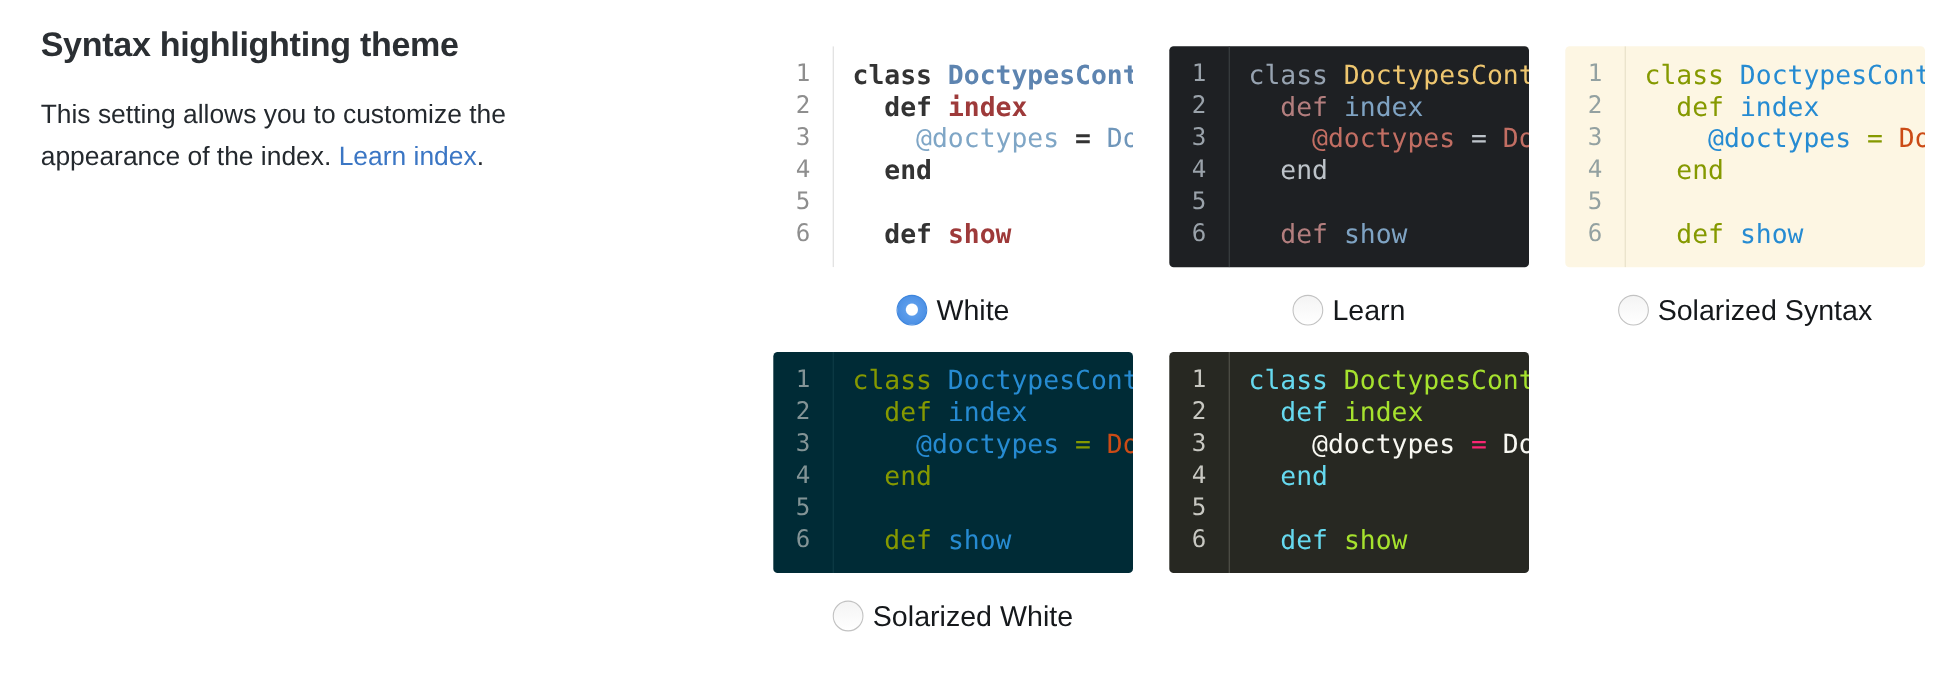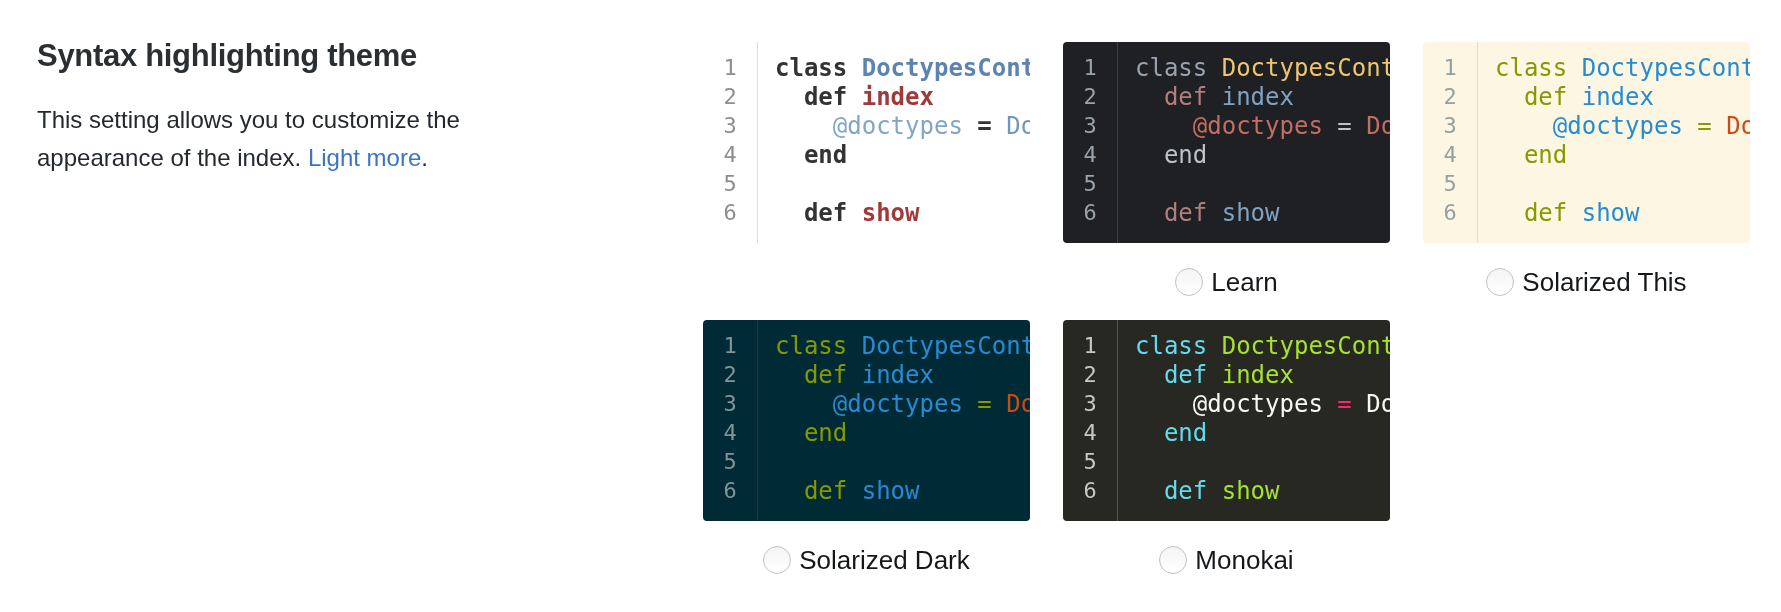--- a/index.html
+++ b/index.html
@@ -3,21 +3,21 @@
 <meta charset="utf-8">
 <style>
   * { margin:0; padding:0; box-sizing:border-box; }
   html,body { background:#ffffff; }
   body {
     width:1781px; height:612px; position:relative; overflow:hidden;
     font-family:"Liberation Sans", sans-serif;
   }
 
   
-  .settings-text { position:absolute; left:37px; top:38px; width:520px; }
+  .settings-text { position:absolute; left:37px; top:23px; width:520px; }
   .settings-text h1 {
     font-size:31px; font-weight:bold; color:#2b2f33; letter-spacing:-0.3px;
   }
   .desc {
     margin-top:27px; font-size:24px; line-height:38px; color:#24292e; width:492px;
   }
   .learn-more { color:#3b76c4; text-decoration:none; cursor:pointer; }
 
   
   .theme-grid {
@@ -51,34 +51,38 @@
   }
   .radio-label { font-size:26px; color:#15181b; }
 </style>
 </head>
 <body>
 
 <div class="settings-text">
   <h1>Syntax highlighting theme</h1>
   <p class="desc">
     <span>This setting allows you to customize the appearance of the index.</span>
-    <a class="learn-more">Light more</a><span>.</span>
+    <a class="learn-more">Learn index</a><span>.</span>
   </p>
 </div>
 
 <div class="theme-grid">
     <div class="theme-cell">
       <div class="preview" style="background: rgb(255, 255, 255);">
         <div class="sep-line" style="background: rgb(221, 221, 221);"></div>
         <div class="code-line"><span class="line-num" style="color: rgb(142, 142, 142);">1</span><span class="line-code"><span style="color: rgb(51, 51, 51); font-weight: bold;">class</span><span style="color: rgb(51, 51, 51);"> </span><span style="color: rgb(93, 132, 176); font-weight: bold;">DoctypesController</span></span></div>
         <div class="code-line"><span class="line-num" style="color: rgb(142, 142, 142);">2</span><span class="line-code"><span style="color: rgb(51, 51, 51);">  </span><span style="color: rgb(51, 51, 51); font-weight: bold;">def</span><span style="color: rgb(51, 51, 51);"> </span><span style="color: rgb(158, 58, 58); font-weight: bold;">index</span></span></div>
         <div class="code-line"><span class="line-num" style="color: rgb(142, 142, 142);">3</span><span class="line-code"><span style="color: rgb(51, 51, 51);">    </span><span style="color: rgb(127, 166, 198);">@doctypes</span><span style="color: rgb(51, 51, 51);"> </span><span style="color: rgb(51, 51, 51); font-weight: bold;">=</span><span style="color: rgb(51, 51, 51);"> </span><span style="color: rgb(111, 150, 186);">Doctype.all</span></span></div>
         <div class="code-line"><span class="line-num" style="color: rgb(142, 142, 142);">4</span><span class="line-code"><span style="color: rgb(51, 51, 51);">  </span><span style="color: rgb(51, 51, 51); font-weight: bold;">end</span></span></div>
         <div class="code-line"><span class="line-num" style="color: rgb(142, 142, 142);">5</span><span class="line-code"></span></div>
         <div class="code-line"><span class="line-num" style="color: rgb(142, 142, 142);">6</span><span class="line-code"><span style="color: rgb(51, 51, 51);">  </span><span style="color: rgb(51, 51, 51); font-weight: bold;">def</span><span style="color: rgb(51, 51, 51);"> </span><span style="color: rgb(158, 58, 58); font-weight: bold;">show</span></span></div>
+      </div>
+      <div class="radio-row">
+        <span class="radio on"></span>
+        <span class="radio-label">White</span>
       </div>
     </div>
     <div class="theme-cell">
       <div class="preview" style="background: rgb(30, 32, 35);">
         <div class="sep-line" style="background: rgb(62, 65, 68);"></div>
         <div class="code-line"><span class="line-num" style="color: rgb(154, 162, 170);">1</span><span class="line-code"><span style="color: rgb(151, 163, 177);">class</span><span style="color: rgb(197, 200, 198);"> </span><span style="color: rgb(238, 198, 111);">DoctypesController</span></span></div>
         <div class="code-line"><span class="line-num" style="color: rgb(154, 162, 170);">2</span><span class="line-code"><span style="color: rgb(197, 200, 198);">  </span><span style="color: rgb(179, 126, 126);">def</span><span style="color: rgb(197, 200, 198);"> </span><span style="color: rgb(127, 163, 195);">index</span></span></div>
         <div class="code-line"><span class="line-num" style="color: rgb(154, 162, 170);">3</span><span class="line-code"><span style="color: rgb(197, 200, 198);">    </span><span style="color: rgb(194, 110, 99);">@doctypes</span><span style="color: rgb(197, 200, 198);"> </span><span style="color: rgb(189, 195, 201);">=</span><span style="color: rgb(197, 200, 198);"> </span><span style="color: rgb(194, 110, 99);">Doctype.all</span></span></div>
         <div class="code-line"><span class="line-num" style="color: rgb(154, 162, 170);">4</span><span class="line-code"><span style="color: rgb(197, 200, 198);">  </span><span style="color: rgb(189, 195, 201);">end</span></span></div>
         <div class="code-line"><span class="line-num" style="color: rgb(154, 162, 170);">5</span><span class="line-code"></span></div>
@@ -94,46 +98,42 @@
         <div class="sep-line" style="background: rgb(230, 223, 200);"></div>
         <div class="code-line"><span class="line-num" style="color: rgb(147, 161, 161);">1</span><span class="line-code"><span style="color: rgb(133, 153, 0);">class</span><span style="color: rgb(101, 123, 131);"> </span><span style="color: rgb(38, 139, 210);">DoctypesController</span></span></div>
         <div class="code-line"><span class="line-num" style="color: rgb(147, 161, 161);">2</span><span class="line-code"><span style="color: rgb(101, 123, 131);">  </span><span style="color: rgb(133, 153, 0);">def</span><span style="color: rgb(101, 123, 131);"> </span><span style="color: rgb(38, 139, 210);">index</span></span></div>
         <div class="code-line"><span class="line-num" style="color: rgb(147, 161, 161);">3</span><span class="line-code"><span style="color: rgb(101, 123, 131);">    </span><span style="color: rgb(38, 139, 210);">@doctypes</span><span style="color: rgb(101, 123, 131);"> </span><span style="color: rgb(133, 153, 0);">=</span><span style="color: rgb(101, 123, 131);"> </span><span style="color: rgb(203, 75, 22);">Doctype.all</span></span></div>
         <div class="code-line"><span class="line-num" style="color: rgb(147, 161, 161);">4</span><span class="line-code"><span style="color: rgb(101, 123, 131);">  </span><span style="color: rgb(133, 153, 0);">end</span></span></div>
         <div class="code-line"><span class="line-num" style="color: rgb(147, 161, 161);">5</span><span class="line-code"></span></div>
         <div class="code-line"><span class="line-num" style="color: rgb(147, 161, 161);">6</span><span class="line-code"><span style="color: rgb(101, 123, 131);">  </span><span style="color: rgb(133, 153, 0);">def</span><span style="color: rgb(101, 123, 131);"> </span><span style="color: rgb(38, 139, 210);">show</span></span></div>
       </div>
       <div class="radio-row">
         <span class="radio off"></span>
-        <span class="radio-label">Solarized This</span>
+        <span class="radio-label">Solarized Syntax</span>
       </div>
     </div>
     <div class="theme-cell">
       <div class="preview" style="background: rgb(0, 43, 54);">
         <div class="sep-line" style="background: rgb(14, 60, 71);"></div>
         <div class="code-line"><span class="line-num" style="color: rgb(131, 148, 150);">1</span><span class="line-code"><span style="color: rgb(133, 153, 0);">class</span><span style="color: rgb(131, 148, 150);"> </span><span style="color: rgb(38, 139, 210);">DoctypesController</span></span></div>
         <div class="code-line"><span class="line-num" style="color: rgb(131, 148, 150);">2</span><span class="line-code"><span style="color: rgb(131, 148, 150);">  </span><span style="color: rgb(133, 153, 0);">def</span><span style="color: rgb(131, 148, 150);"> </span><span style="color: rgb(38, 139, 210);">index</span></span></div>
         <div class="code-line"><span class="line-num" style="color: rgb(131, 148, 150);">3</span><span class="line-code"><span style="color: rgb(131, 148, 150);">    </span><span style="color: rgb(38, 139, 210);">@doctypes</span><span style="color: rgb(131, 148, 150);"> </span><span style="color: rgb(133, 153, 0);">=</span><span style="color: rgb(131, 148, 150);"> </span><span style="color: rgb(203, 75, 22);">Doctype.all</span></span></div>
         <div class="code-line"><span class="line-num" style="color: rgb(131, 148, 150);">4</span><span class="line-code"><span style="color: rgb(131, 148, 150);">  </span><span style="color: rgb(133, 153, 0);">end</span></span></div>
         <div class="code-line"><span class="line-num" style="color: rgb(131, 148, 150);">5</span><span class="line-code"></span></div>
         <div class="code-line"><span class="line-num" style="color: rgb(131, 148, 150);">6</span><span class="line-code"><span style="color: rgb(131, 148, 150);">  </span><span style="color: rgb(133, 153, 0);">def</span><span style="color: rgb(131, 148, 150);"> </span><span style="color: rgb(38, 139, 210);">show</span></span></div>
       </div>
       <div class="radio-row">
         <span class="radio off"></span>
-        <span class="radio-label">Solarized Dark</span>
+        <span class="radio-label">Solarized White</span>
       </div>
     </div>
     <div class="theme-cell">
       <div class="preview" style="background: rgb(39, 40, 34);">
         <div class="sep-line" style="background: rgb(84, 85, 77);"></div>
         <div class="code-line"><span class="line-num" style="color: rgb(200, 200, 194);">1</span><span class="line-code"><span style="color: rgb(102, 217, 239);">class</span><span style="color: rgb(248, 248, 242);"> </span><span style="color: rgb(166, 226, 46);">DoctypesController</span></span></div>
         <div class="code-line"><span class="line-num" style="color: rgb(200, 200, 194);">2</span><span class="line-code"><span style="color: rgb(248, 248, 242);">  </span><span style="color: rgb(102, 217, 239);">def</span><span style="color: rgb(248, 248, 242);"> </span><span style="color: rgb(166, 226, 46);">index</span></span></div>
         <div class="code-line"><span class="line-num" style="color: rgb(200, 200, 194);">3</span><span class="line-code"><span style="color: rgb(248, 248, 242);">    </span><span style="color: rgb(248, 248, 242);">@doctypes</span><span style="color: rgb(248, 248, 242);"> </span><span style="color: rgb(249, 38, 114);">=</span><span style="color: rgb(248, 248, 242);"> </span><span style="color: rgb(248, 248, 242);">Doctype.all</span></span></div>
         <div class="code-line"><span class="line-num" style="color: rgb(200, 200, 194);">4</span><span class="line-code"><span style="color: rgb(248, 248, 242);">  </span><span style="color: rgb(102, 217, 239);">end</span></span></div>
         <div class="code-line"><span class="line-num" style="color: rgb(200, 200, 194);">5</span><span class="line-code"></span></div>
         <div class="code-line"><span class="line-num" style="color: rgb(200, 200, 194);">6</span><span class="line-code"><span style="color: rgb(248, 248, 242);">  </span><span style="color: rgb(102, 217, 239);">def</span><span style="color: rgb(248, 248, 242);"> </span><span style="color: rgb(166, 226, 46);">show</span></span></div>
       </div>
-      <div class="radio-row">
-        <span class="radio off"></span>
-        <span class="radio-label">Monokai</span>
-      </div>
     </div>
   </div>
 
 </body></html>

